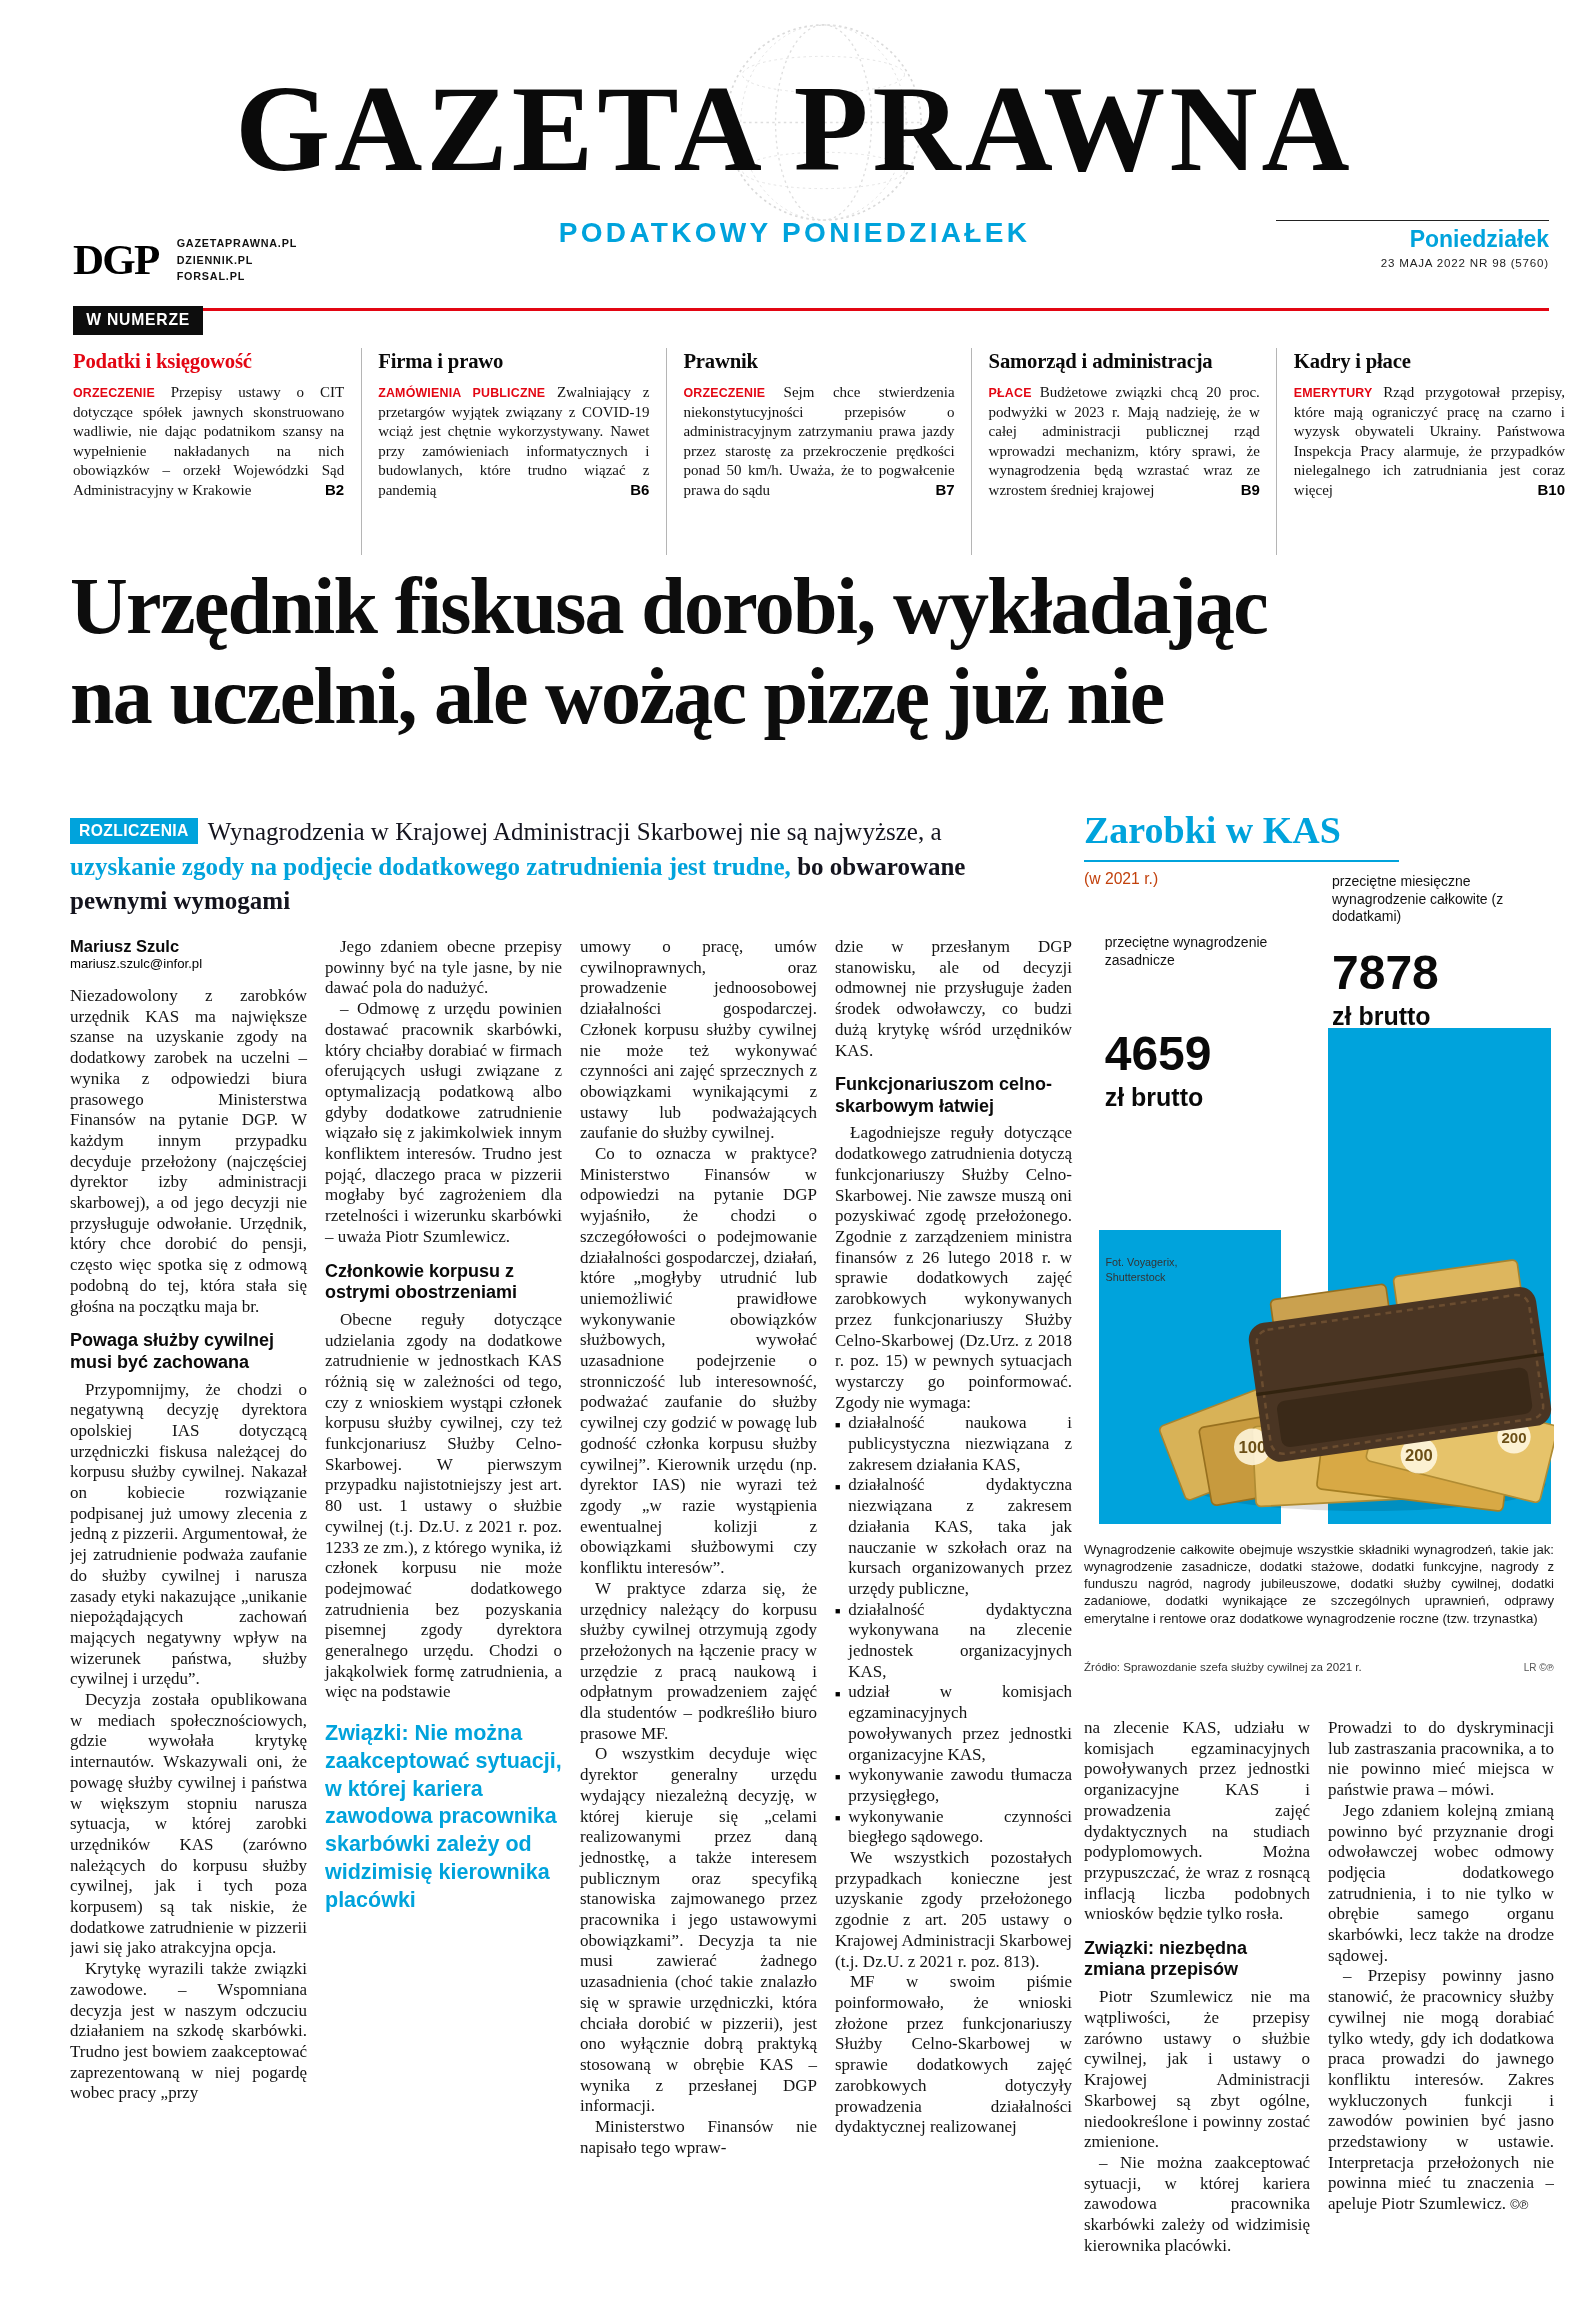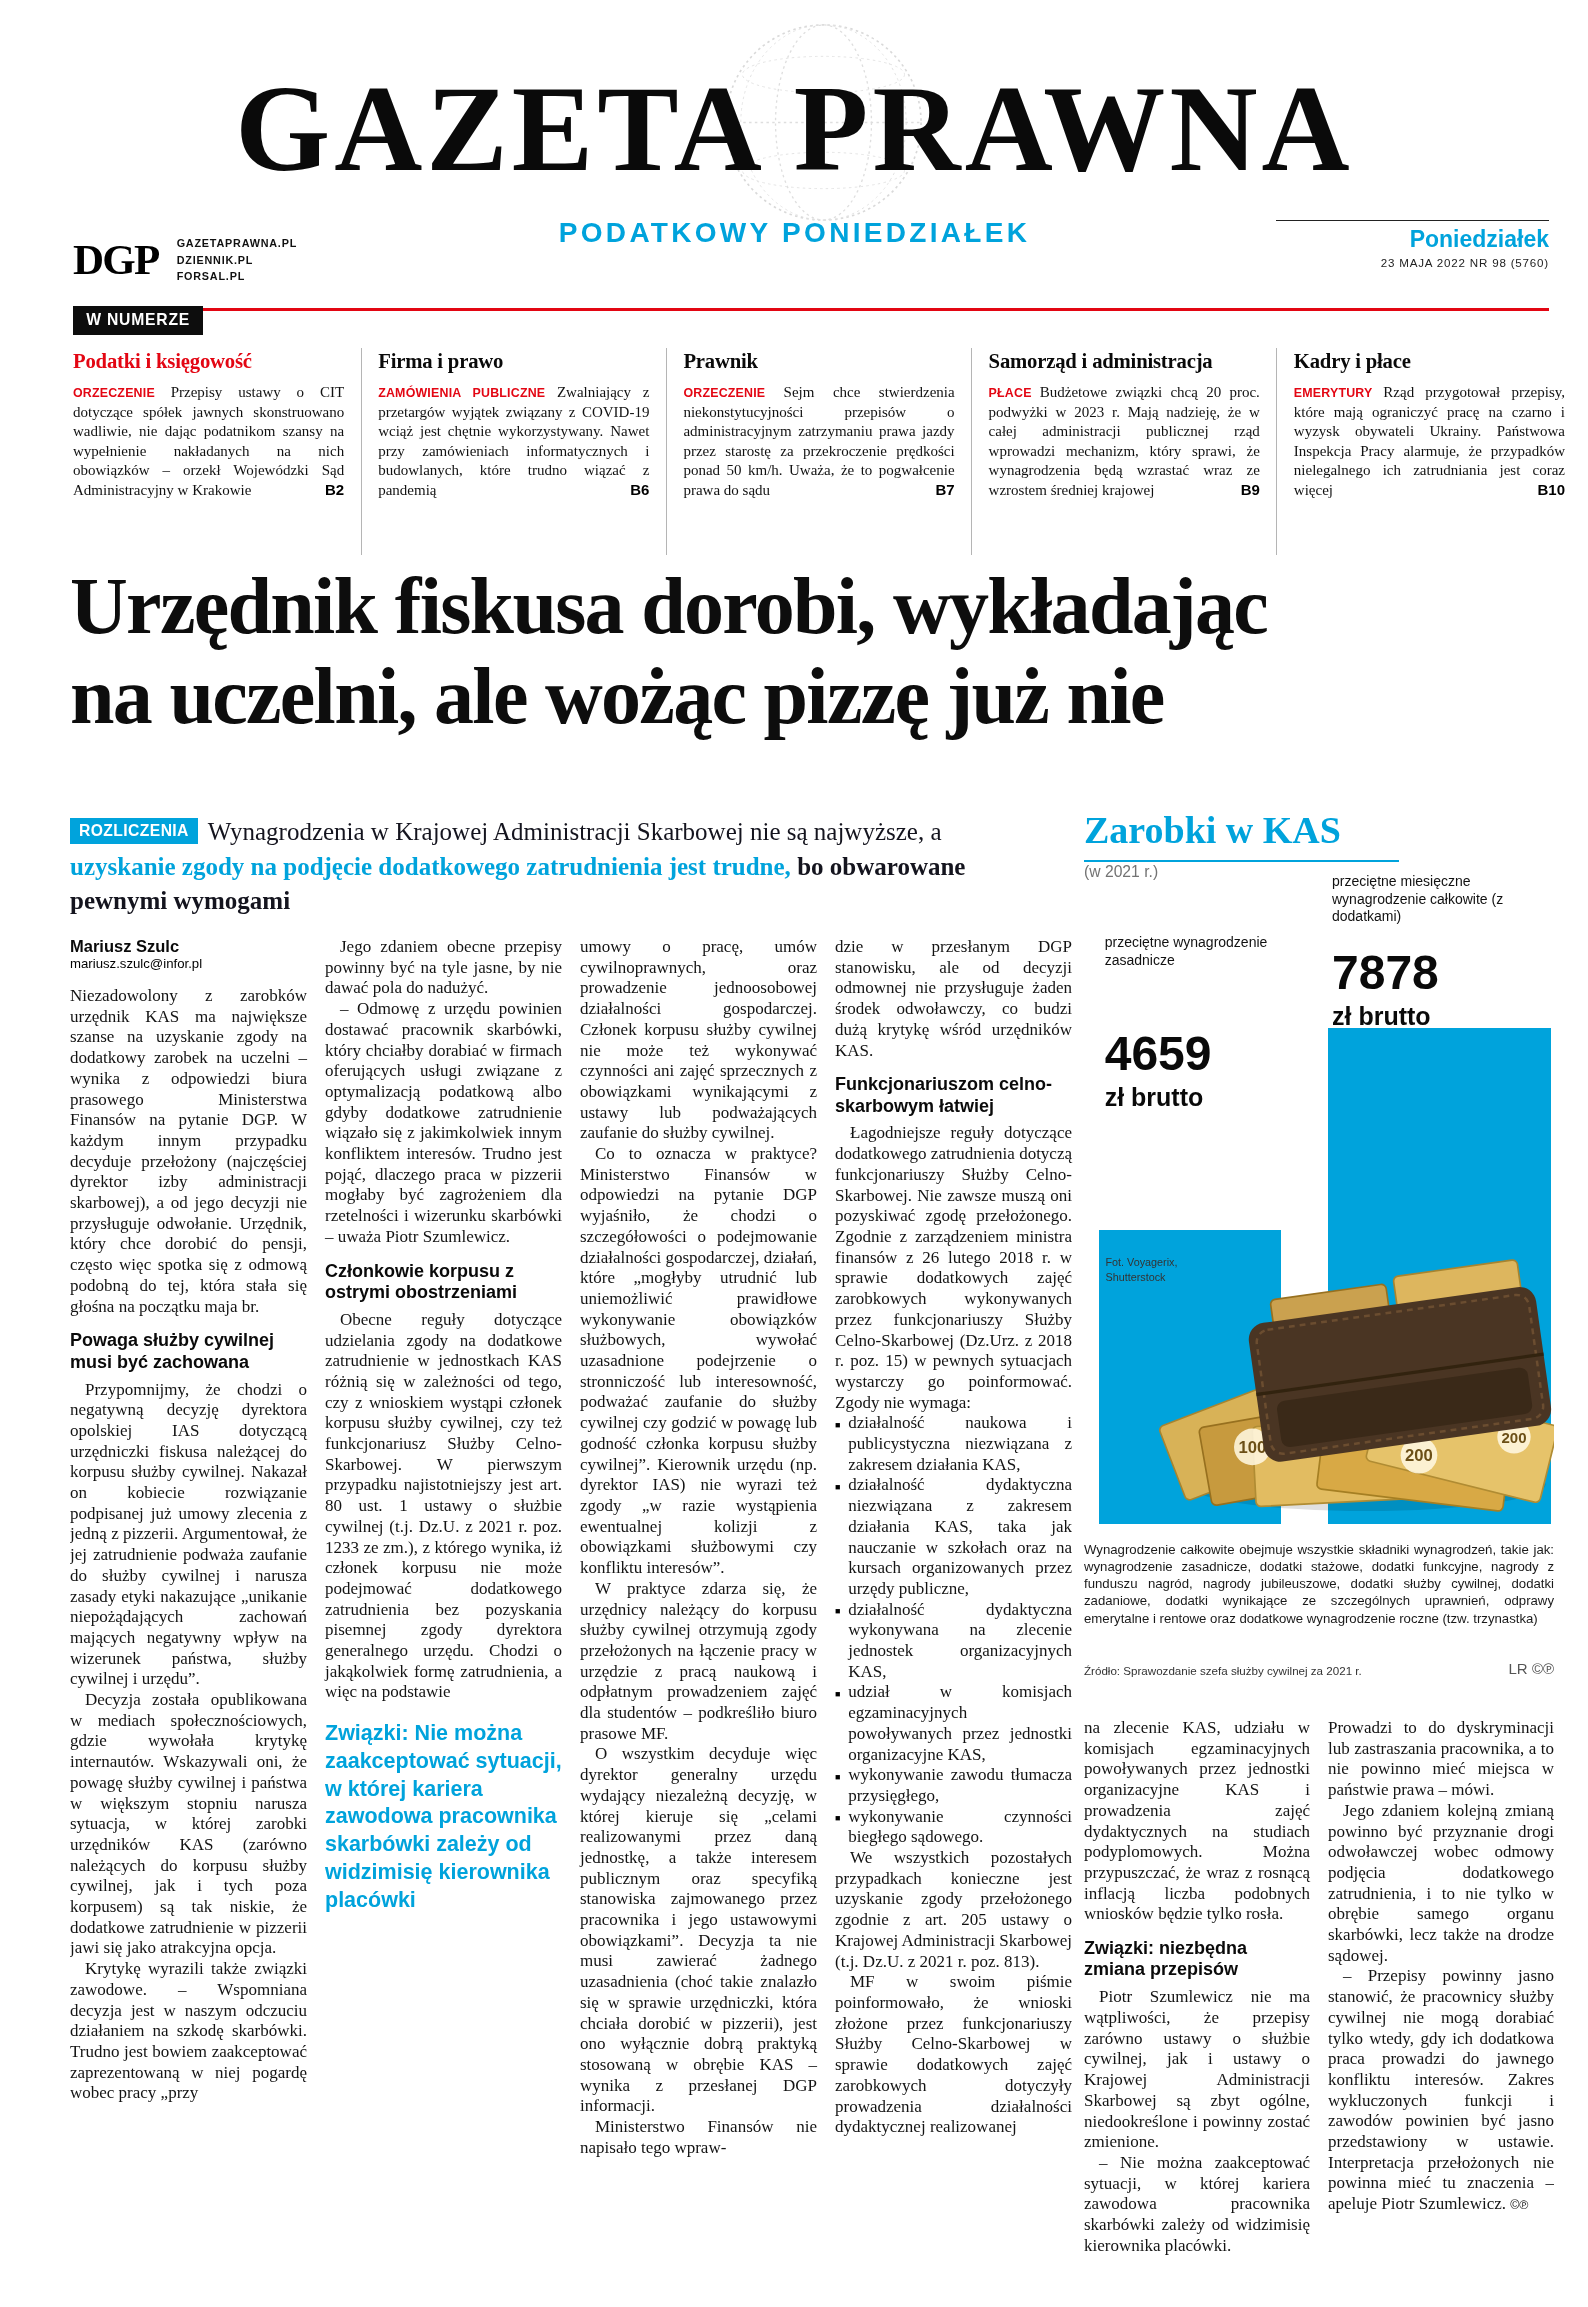--- a/index.html
+++ b/index.html
@@ -56,39 +56,39 @@
   .pullquote{font:bold 21.5px/1.3 "Liberation Sans",sans-serif;color:var(--cyan);margin-top:16.5px}
   .bullet{font:17px/20.7px "Liberation Serif",serif;text-align:justify;color:#131313;position:relative;padding-left:13.2px}
   .bullet .sq{position:absolute;left:0;top:1.7px;font-size:9px;color:#000}
   .endmark{font:12.4px "Liberation Sans",sans-serif;color:#222;white-space:nowrap}
 
   
   .right-block{position:absolute;left:1084px;top:808px;width:470px;height:1494px}
   .infographic{position:relative;width:470px;height:909px}
   .ig-title{display:inline-block;color:var(--cyan);font:bold 38px "Liberation Serif",serif;
             border-bottom:2.5px solid var(--cyan);padding:0 58px 8.3px 0}
-  .ig-sub{font:15.7px "Liberation Sans",sans-serif;color:#737373;margin-top:1px}
+  .ig-sub{font:15.7px "Liberation Sans",sans-serif;color:#c2410c;margin-top:8px}
   .ig-label{position:absolute;font:14px/1.25 "Liberation Sans",sans-serif;color:#111}
   .ig-label.l1{left:20.7px;top:126px;width:186px}
   .ig-label.l2{left:248px;top:65px;width:211px}
   .ig-num{position:absolute;font:bold 48px/1 "Liberation Sans",sans-serif;color:#0a0a0a}
   .ig-num.n1{left:20.7px;top:222px}
   .ig-num.n2{left:248px;top:141px}
   .ig-num .unit{display:block;font:bold 25px/1.1 "Liberation Sans",sans-serif;margin-top:5.8px}
   .ig-chart{position:absolute;left:0;top:215px;width:470px;height:501px}
   .bar{position:absolute;bottom:0;background:var(--cyan)}
   .bar.b1{left:15px;width:182px}
   .bar.b2{left:244px;width:223px}
   .wallet{position:absolute;left:70px;top:397px;width:400px;height:313px;z-index:2}
   .fot{position:absolute;left:21.5px;top:447px;z-index:3;font:10.8px/1.35 "Liberation Sans",sans-serif;color:#333}
   .ig-note{position:absolute;left:0;top:733px;width:470px;font:13.2px/1.3 "Liberation Sans",sans-serif;
            text-align:justify;color:#1a1a1a}
   .ig-src-row{position:absolute;left:0;top:852px;width:470px;display:flex;justify-content:space-between;
               align-items:flex-end;font:11.6px "Liberation Sans",sans-serif;color:#333}
-  .initials-mark{font-size:15px;color:#555}
+  .initials-mark{font-size:10px;color:#555}
 
   .article-right{position:absolute;left:0;top:910px;width:470px;height:583px;display:flex;gap:18px;overflow:hidden}
   .article-right .col{flex:0 0 226px;width:226px}
 
   :root{--cyan:#00a3dc;--red:#e30613}
 </style>
 </head>
 <body>
 
 <div class="page">

